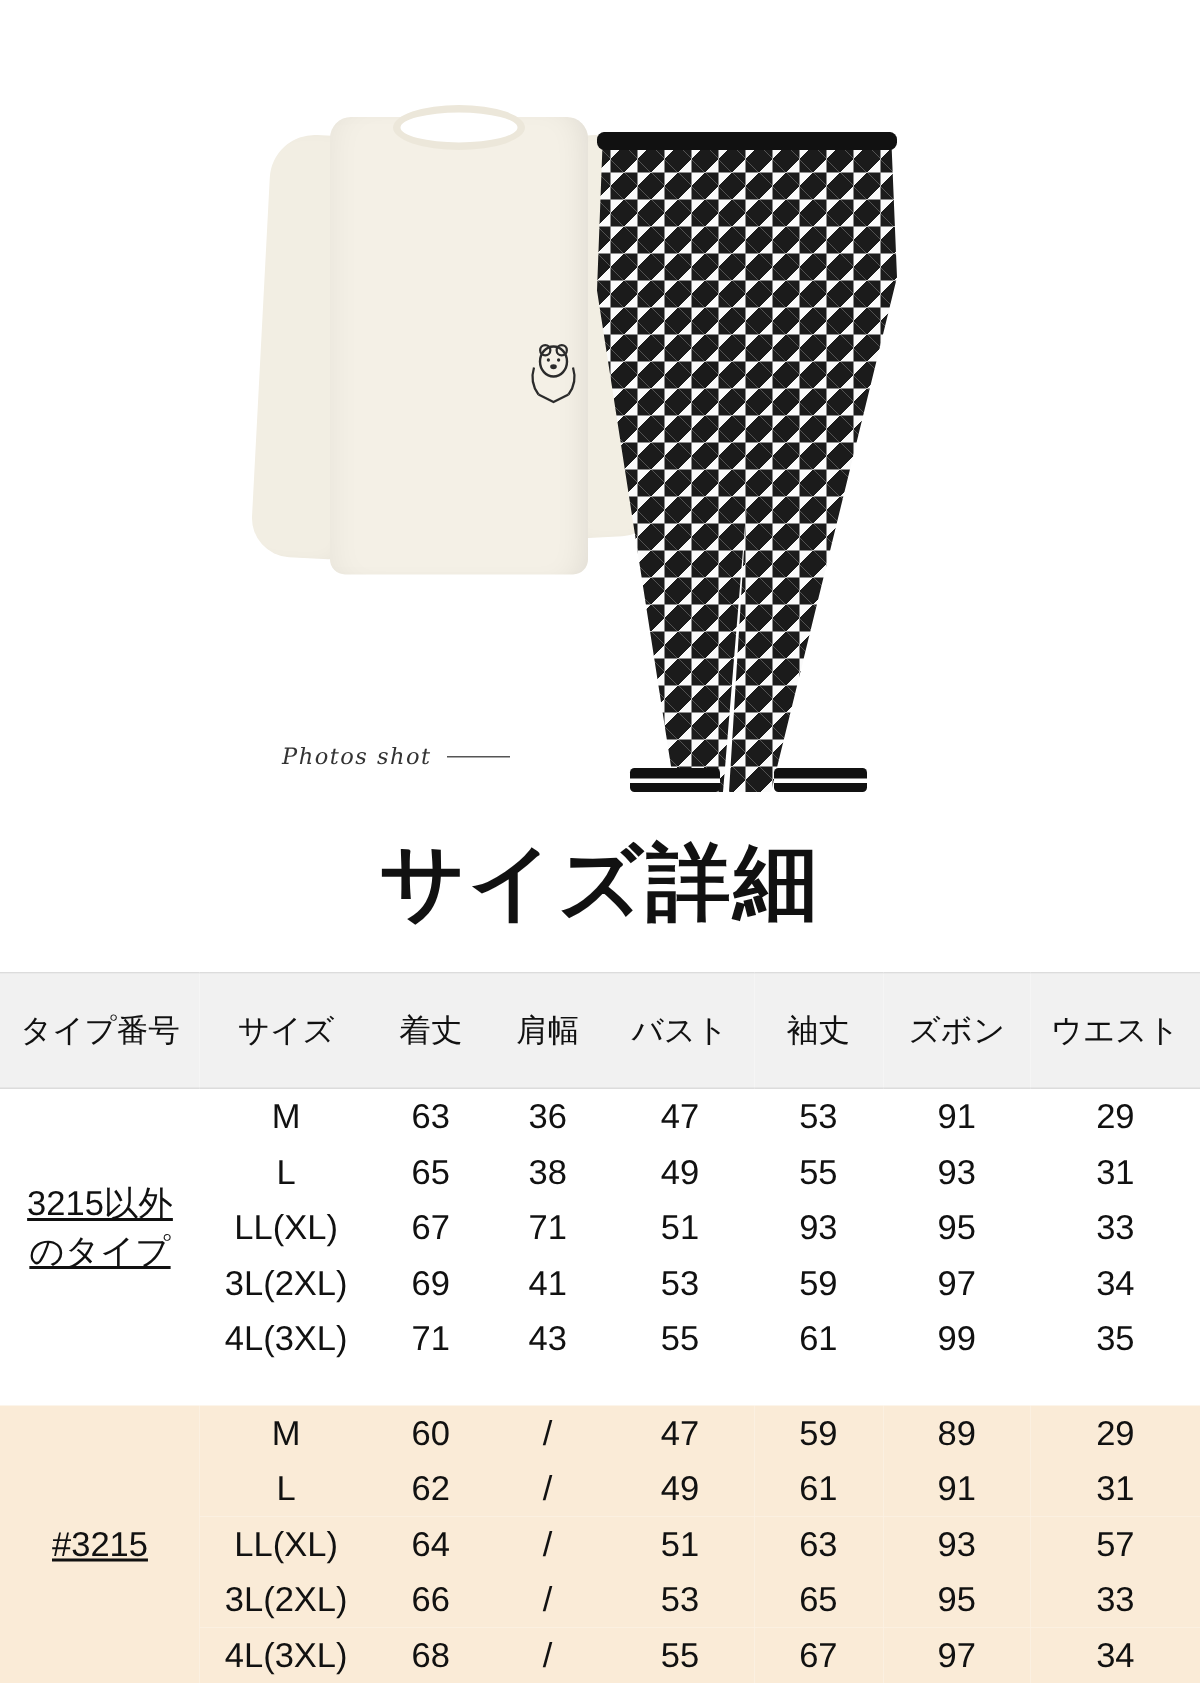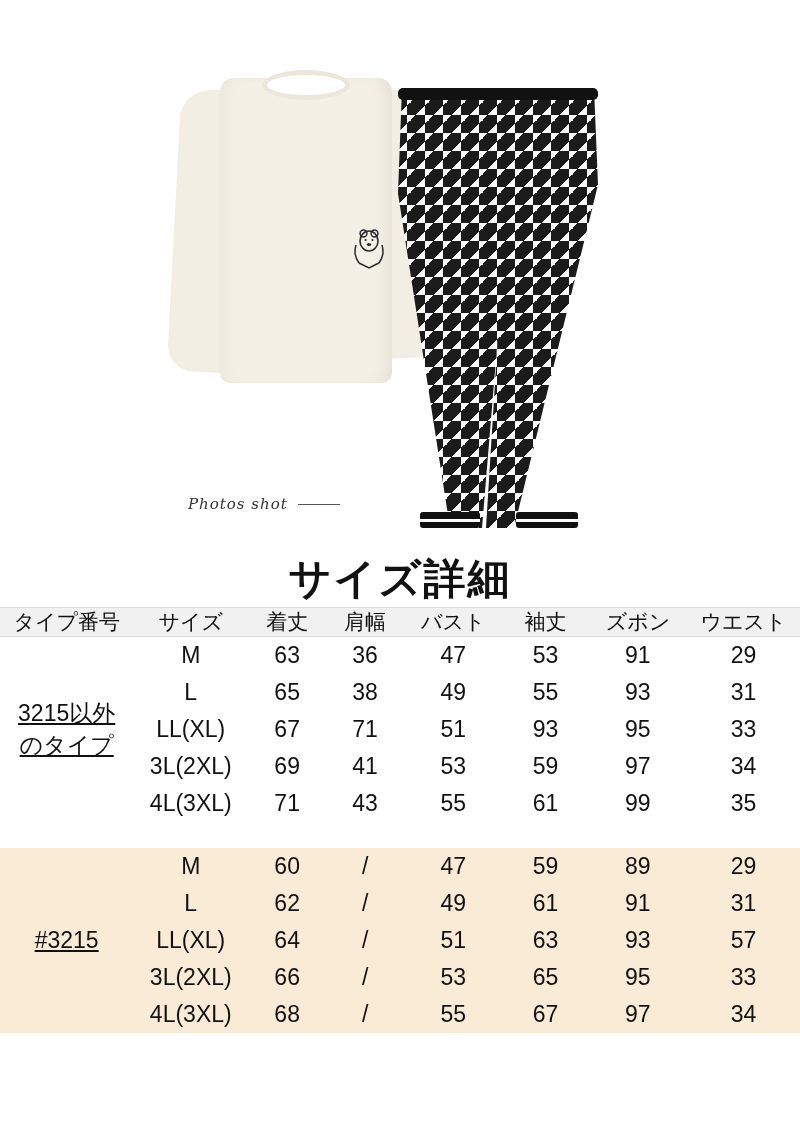--- a/index.html
+++ b/index.html
@@ -150,39 +150,39 @@
   .photo-caption .cap-line {
     width: 42px;
     height: 1px;
     background: #555555;
   }
 
   
   .size-heading {
     width: 800px;
     text-align: center;
-    font-size: 42px;
+    font-size: 56px;
     font-weight: bold;
     letter-spacing: 2px;
     color: #111111;
-    padding: 6px 0 0 0;
+    padding: 6px 0 21px 0;
   }
 
   
   table.size-table {
     width: 800px;
     border-collapse: collapse;
     table-layout: fixed;
     font-size: 21px;
   }
   table.size-table thead th {
     background: #f1f1f1;
     font-size: 21px;
     font-weight: normal;
-    padding: 0 0;
+    padding: 24px 0;
     border-top: 1px solid #dcdcdc;
     border-bottom: 1px solid #dcdcdc;
     text-align: center;
     white-space: nowrap;
   }
   table.size-table td {
     text-align: center;
     padding: 5px 0;
     font-size: 23px;
     color: #111111;

